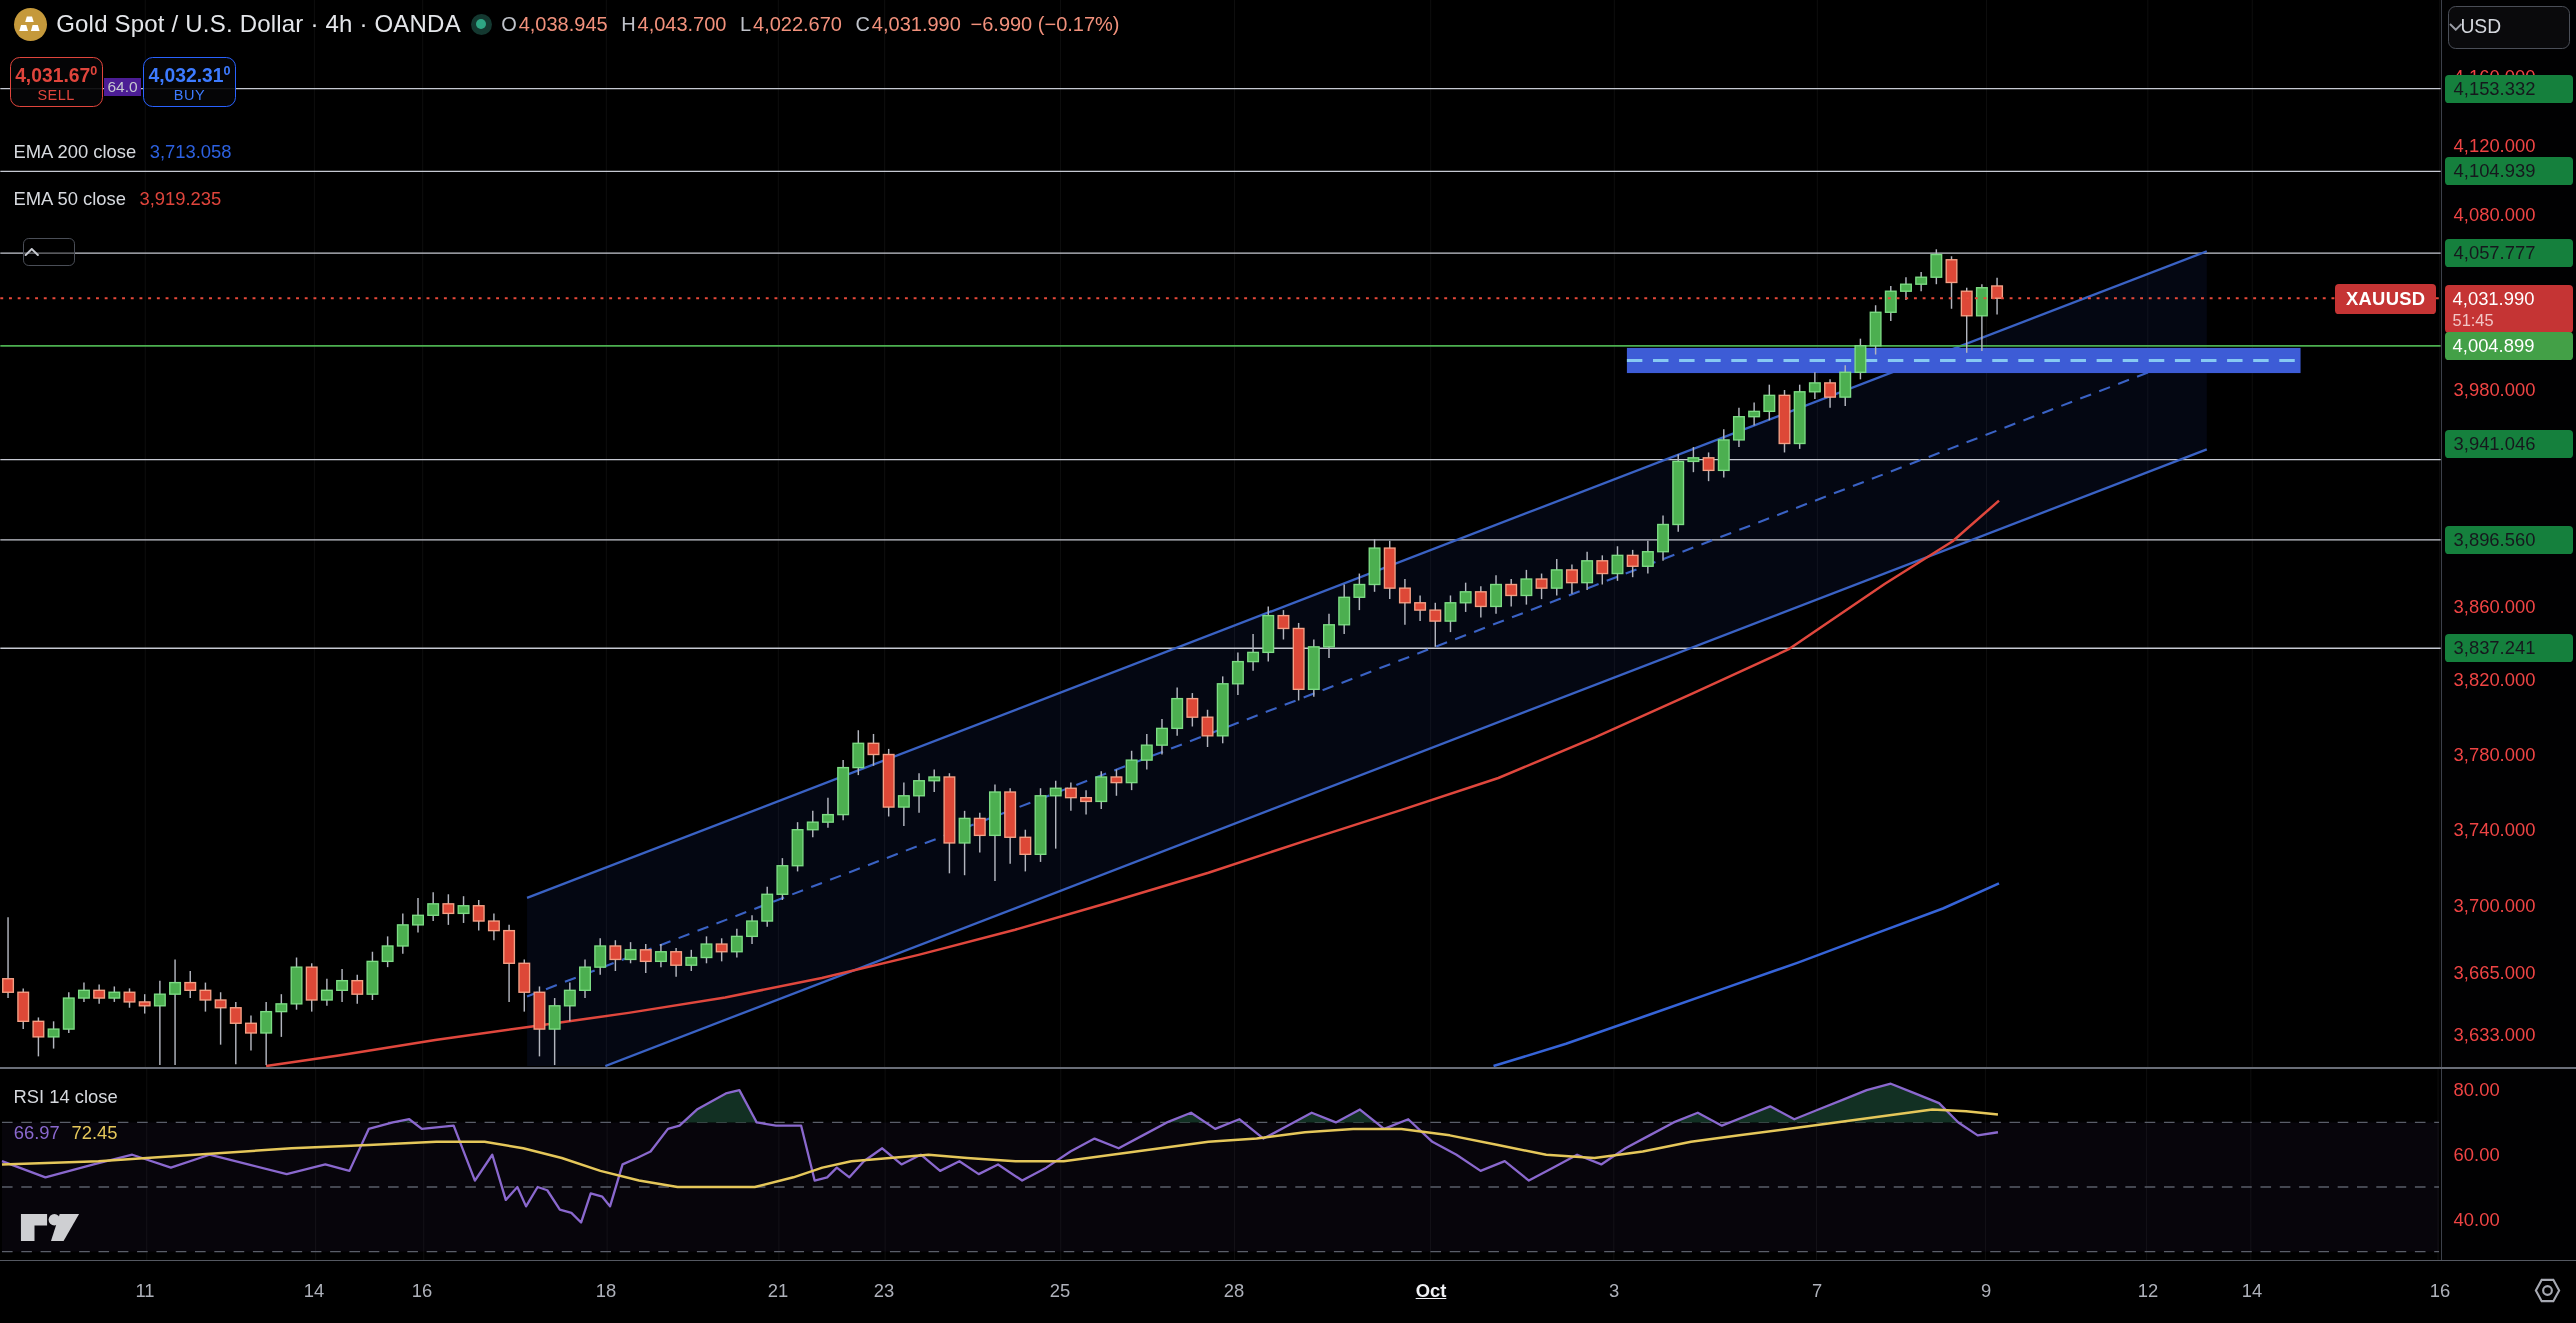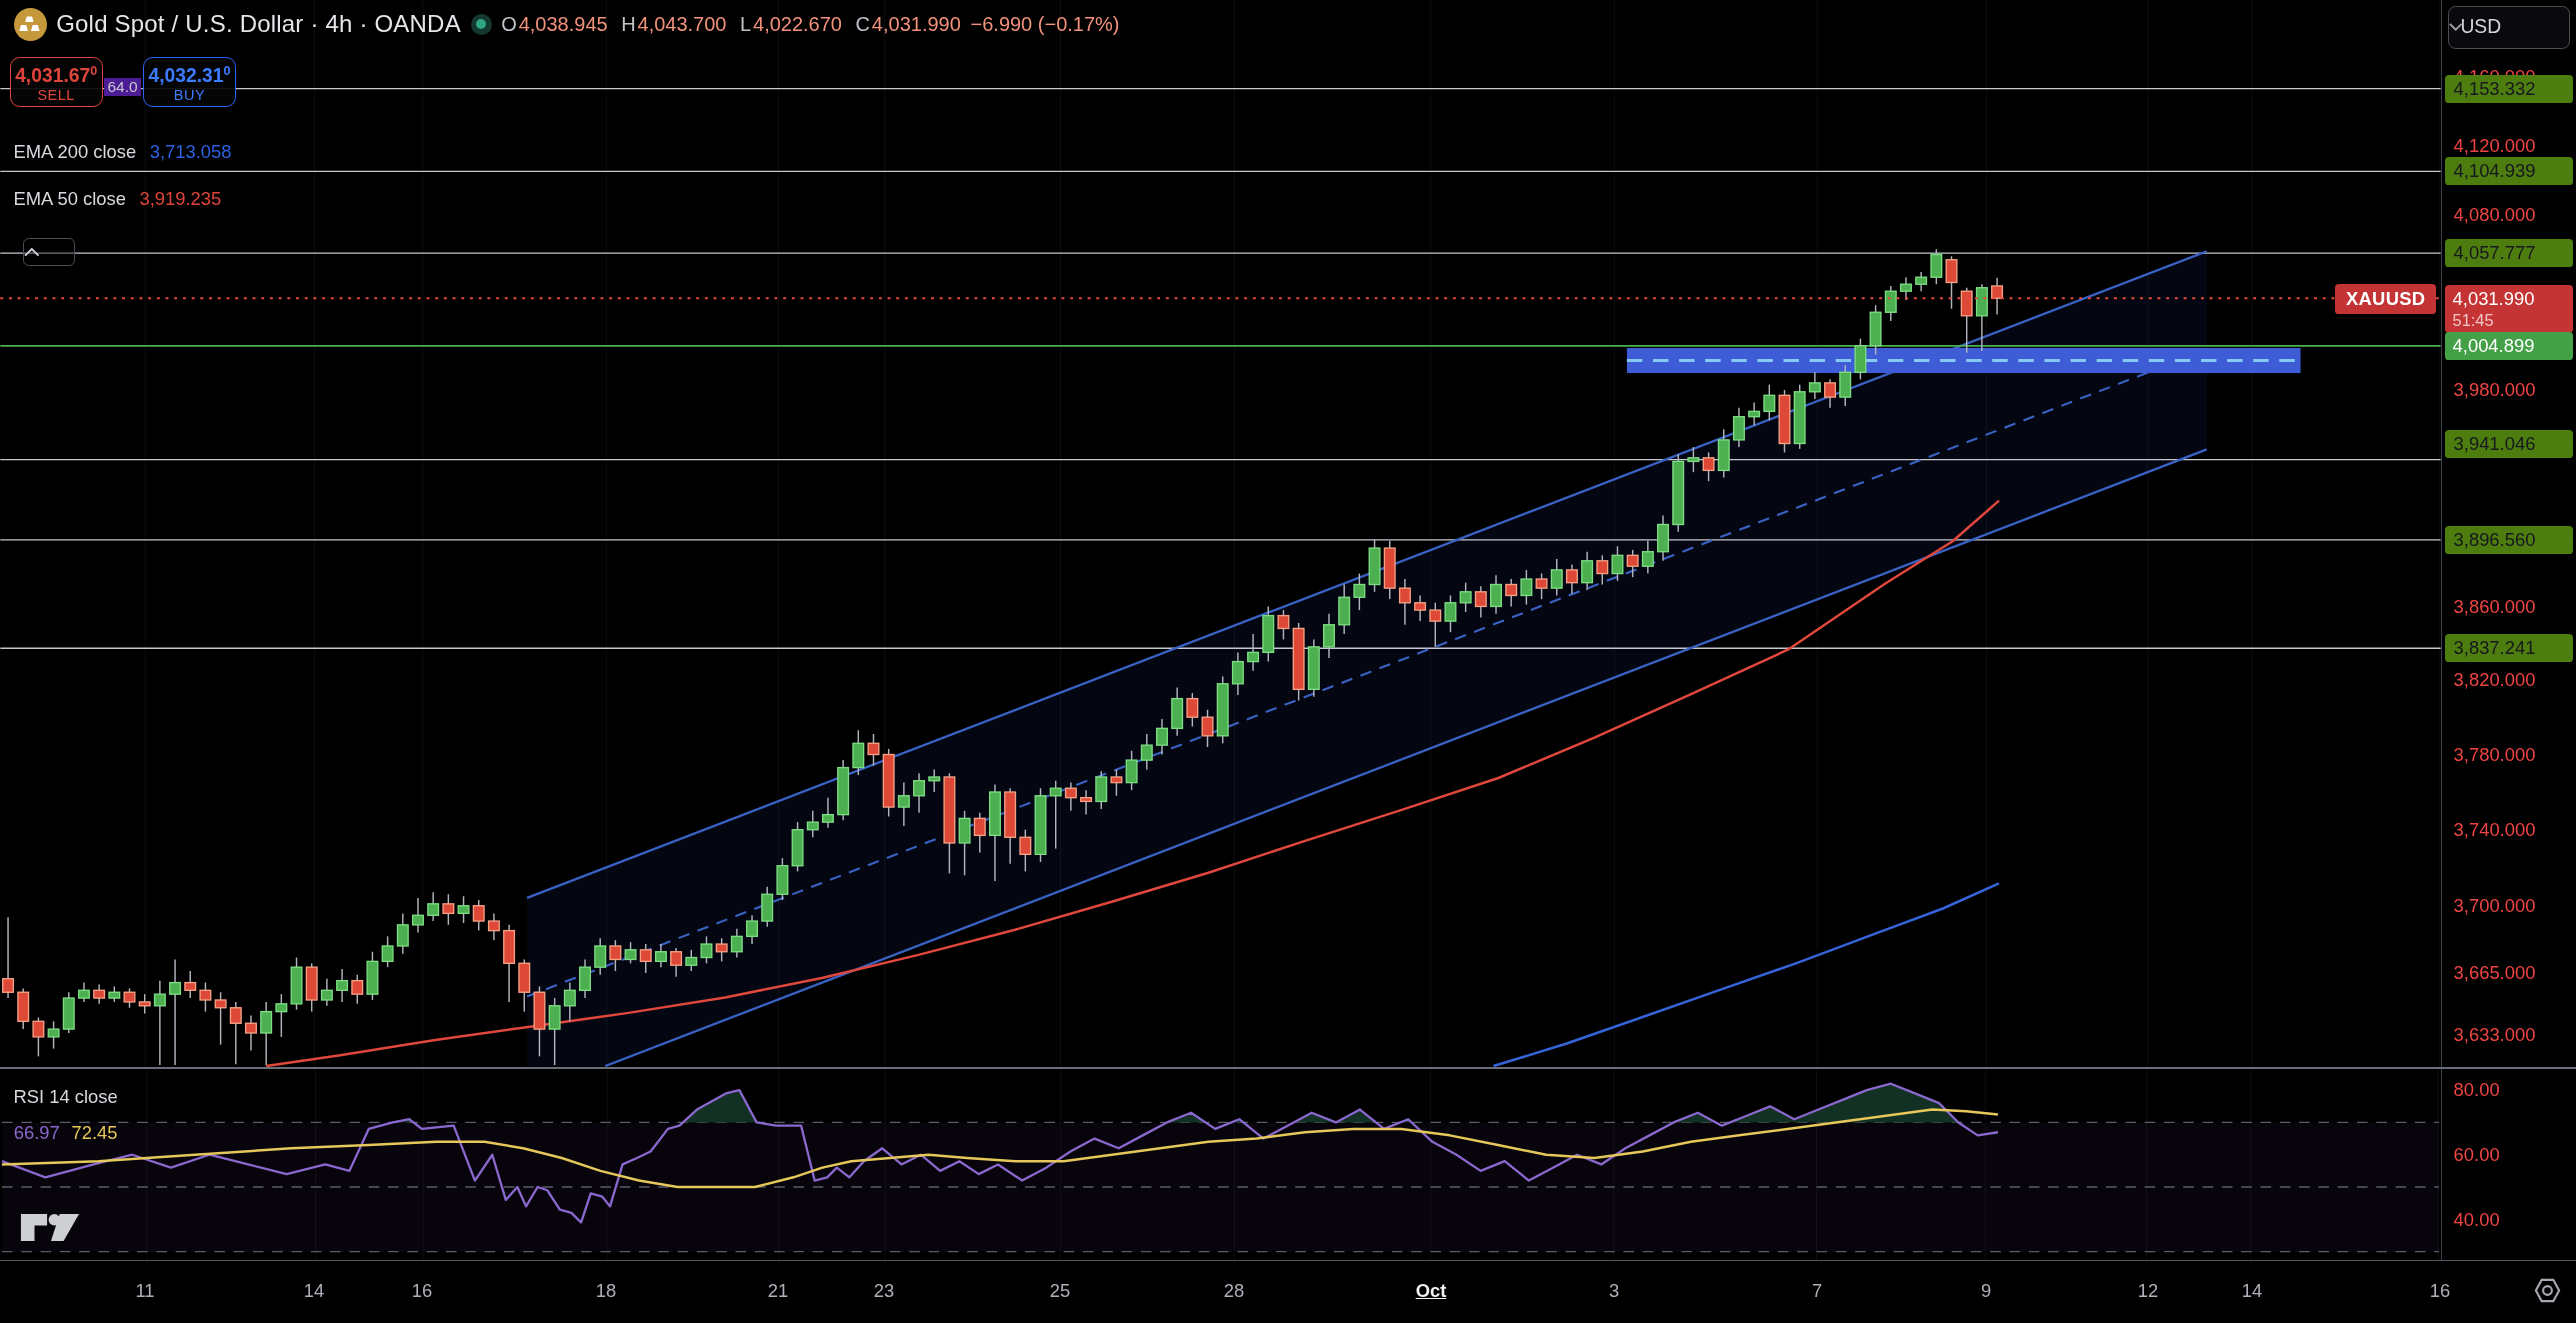--- a/index.html
+++ b/index.html
@@ -38,21 +38,21 @@
   .ind-row{position:absolute;left:13.5px;display:flex;gap:13.5px;font-size:18.4px;align-items:center;z-index:6;cursor:pointer;}
   .ind-name{color:#d6d9de;}
   
   #collapse-btn{position:absolute;left:23px;top:238px;width:50px;height:26px;border:1px solid #4a4e57;
                 border-radius:5.8px;display:flex;align-items:center;justify-content:center;z-index:6;cursor:pointer;background:rgba(0,0,0,.4);}
   
   #price-axis{position:absolute;top:0;right:0;width:134px;height:1323px;background:#010102;
               border-left:1px solid #3c404a;z-index:4;}
   .pl{position:absolute;left:0;width:100%;transform:translateY(-50%);font-size:18.4px;color:#ef4444;
       padding-left:11.6px;box-sizing:border-box;white-space:nowrap;}
-  .pl.white{background:#4d7c0f;color:#16181d;border-radius:3.9px;width:auto;left:2.9px;right:2.9px;
+  .pl.white{background:#15803d;color:#16181d;border-radius:3.9px;width:auto;left:2.9px;right:2.9px;
             padding:2.9px 7.7px 2.9px 8.7px;text-align:left;}
   .pl.green{background:#43a047;color:#fff;border-radius:3.9px;left:2.9px;right:2.9px;width:auto;padding:2.9px 7.7px;}
   .pl.redbox{background:#c53434;color:#fff;border-radius:3.9px;left:2.9px;right:2.9px;width:auto;padding:2.9px 7.7px;
              transform:none;}
   .pl.redbox .cd{color:#f2c6c6;font-size:16.4px;margin-top:1px;}
   #usd-btn{position:absolute;top:5.8px;left:5.8px;right:5.8px;height:41px;border:1px solid #4a4e57;border-radius:7.7px;
            display:flex;align-items:center;justify-content:space-between;padding:0 11.6px;font-size:19.3px;
            color:#d4d7dd;background:#0a0a0c;cursor:pointer;z-index:8;}
   
   #sym-tag{position:absolute;right:140px;top:299px;transform:translateY(-50%);background:#c53434;color:#fff;

